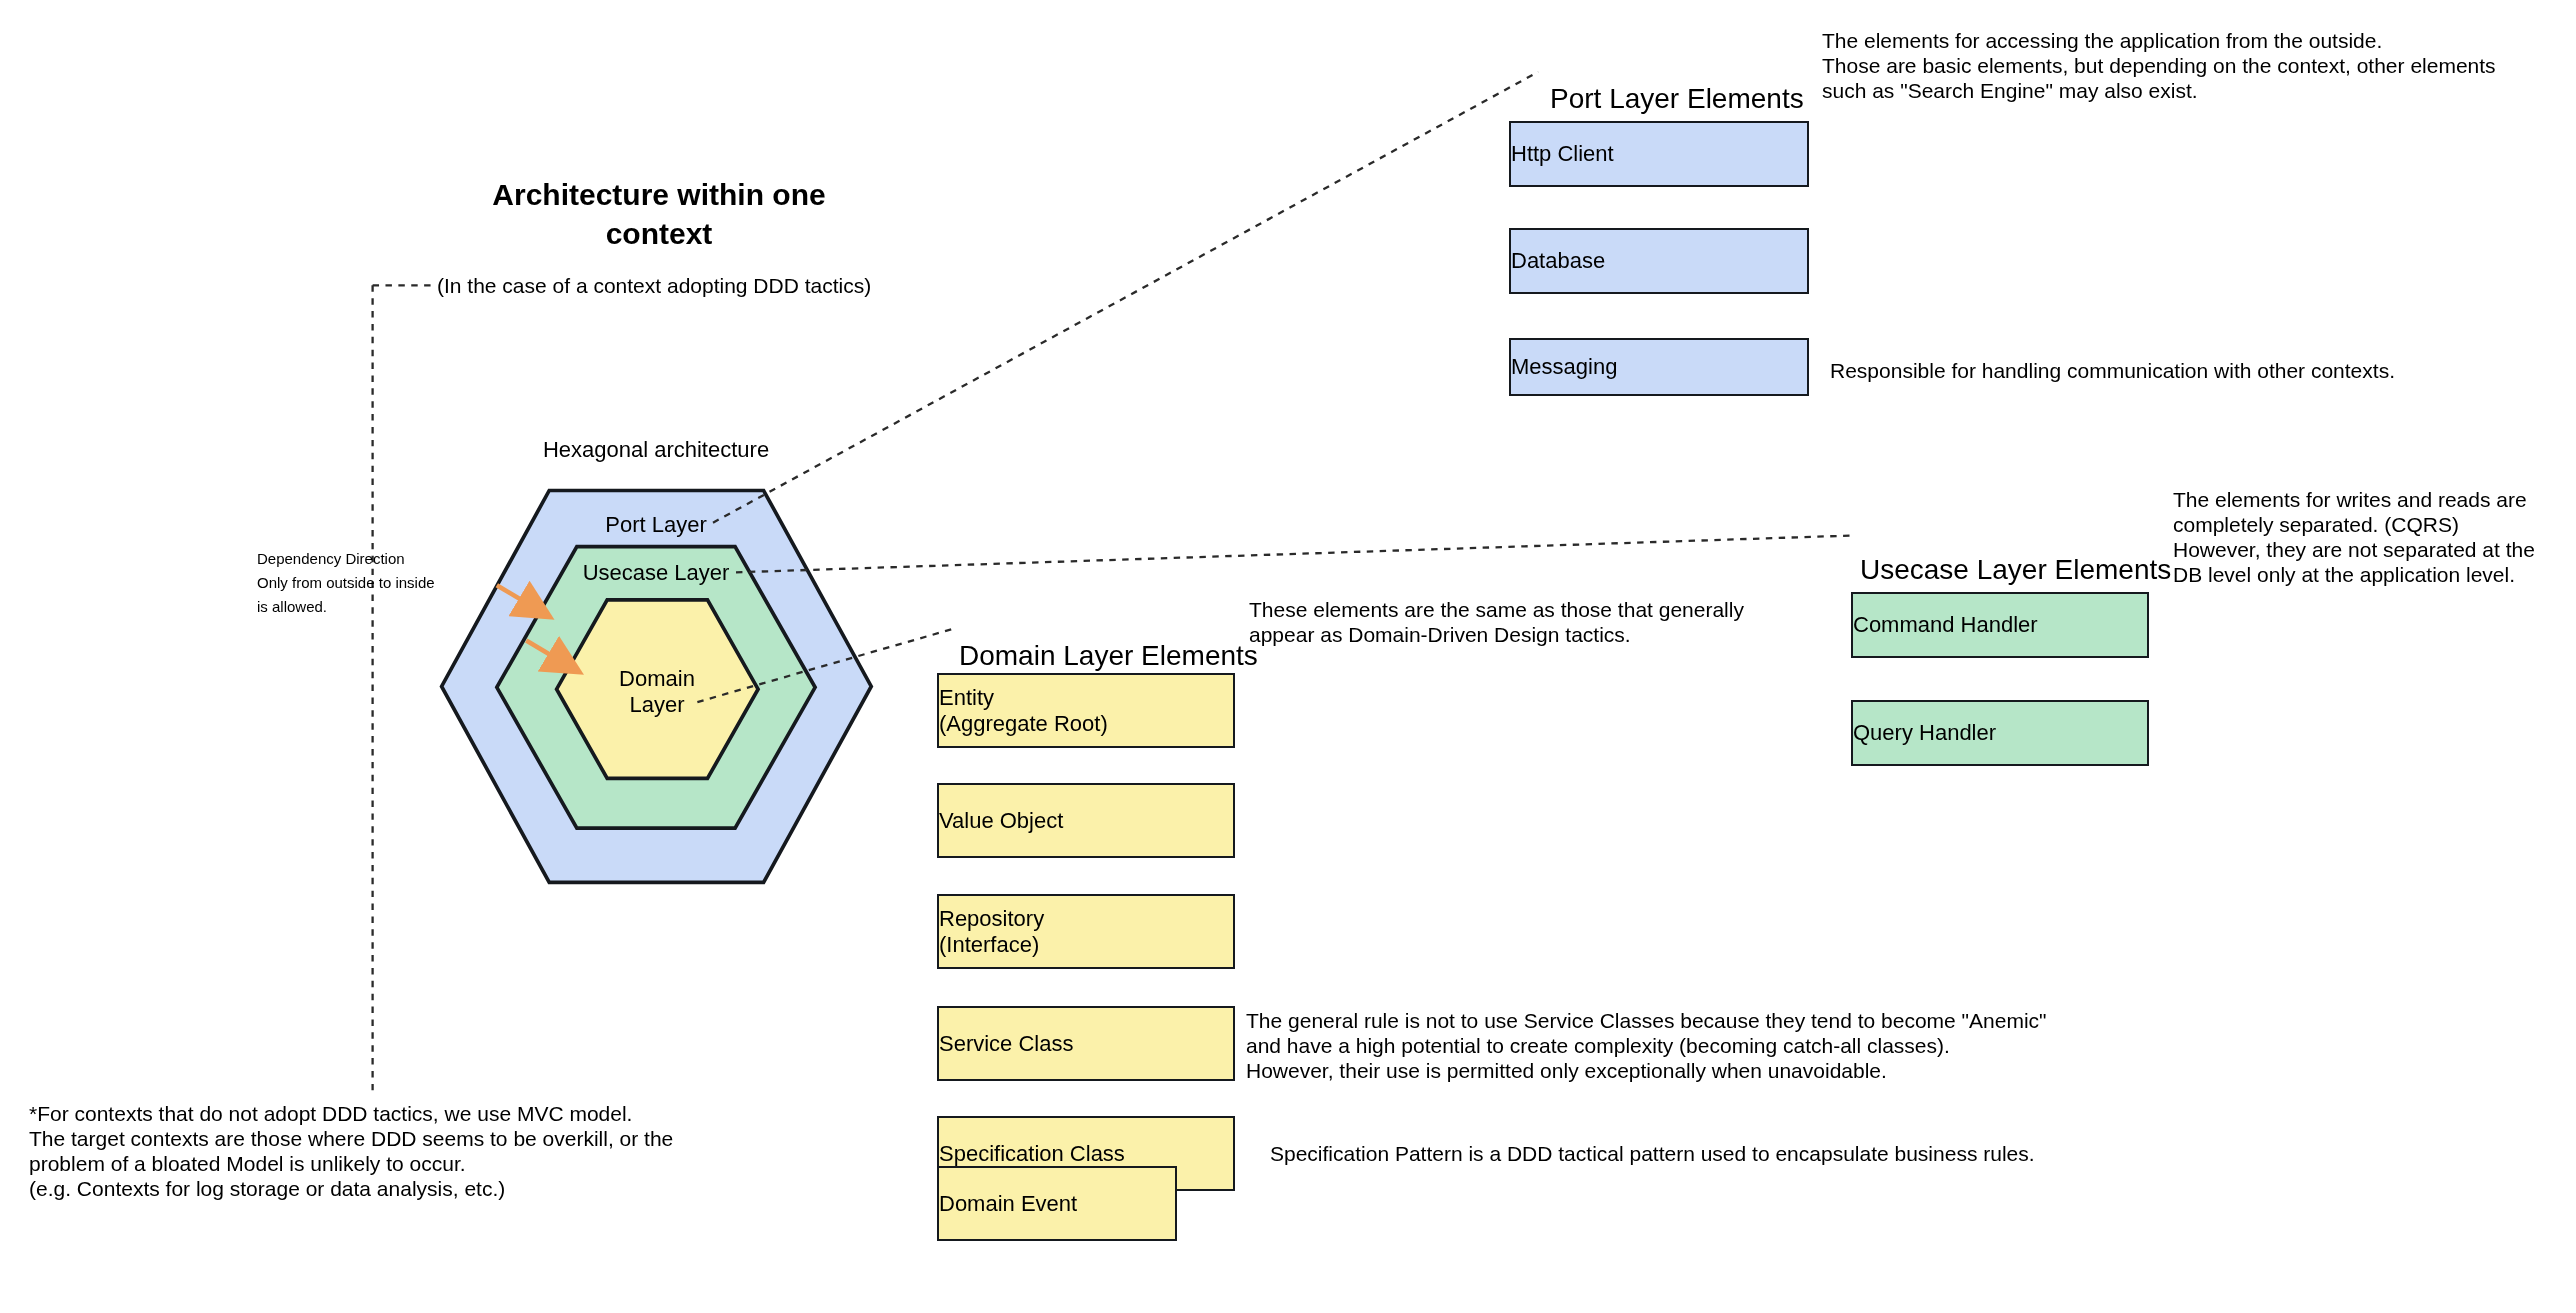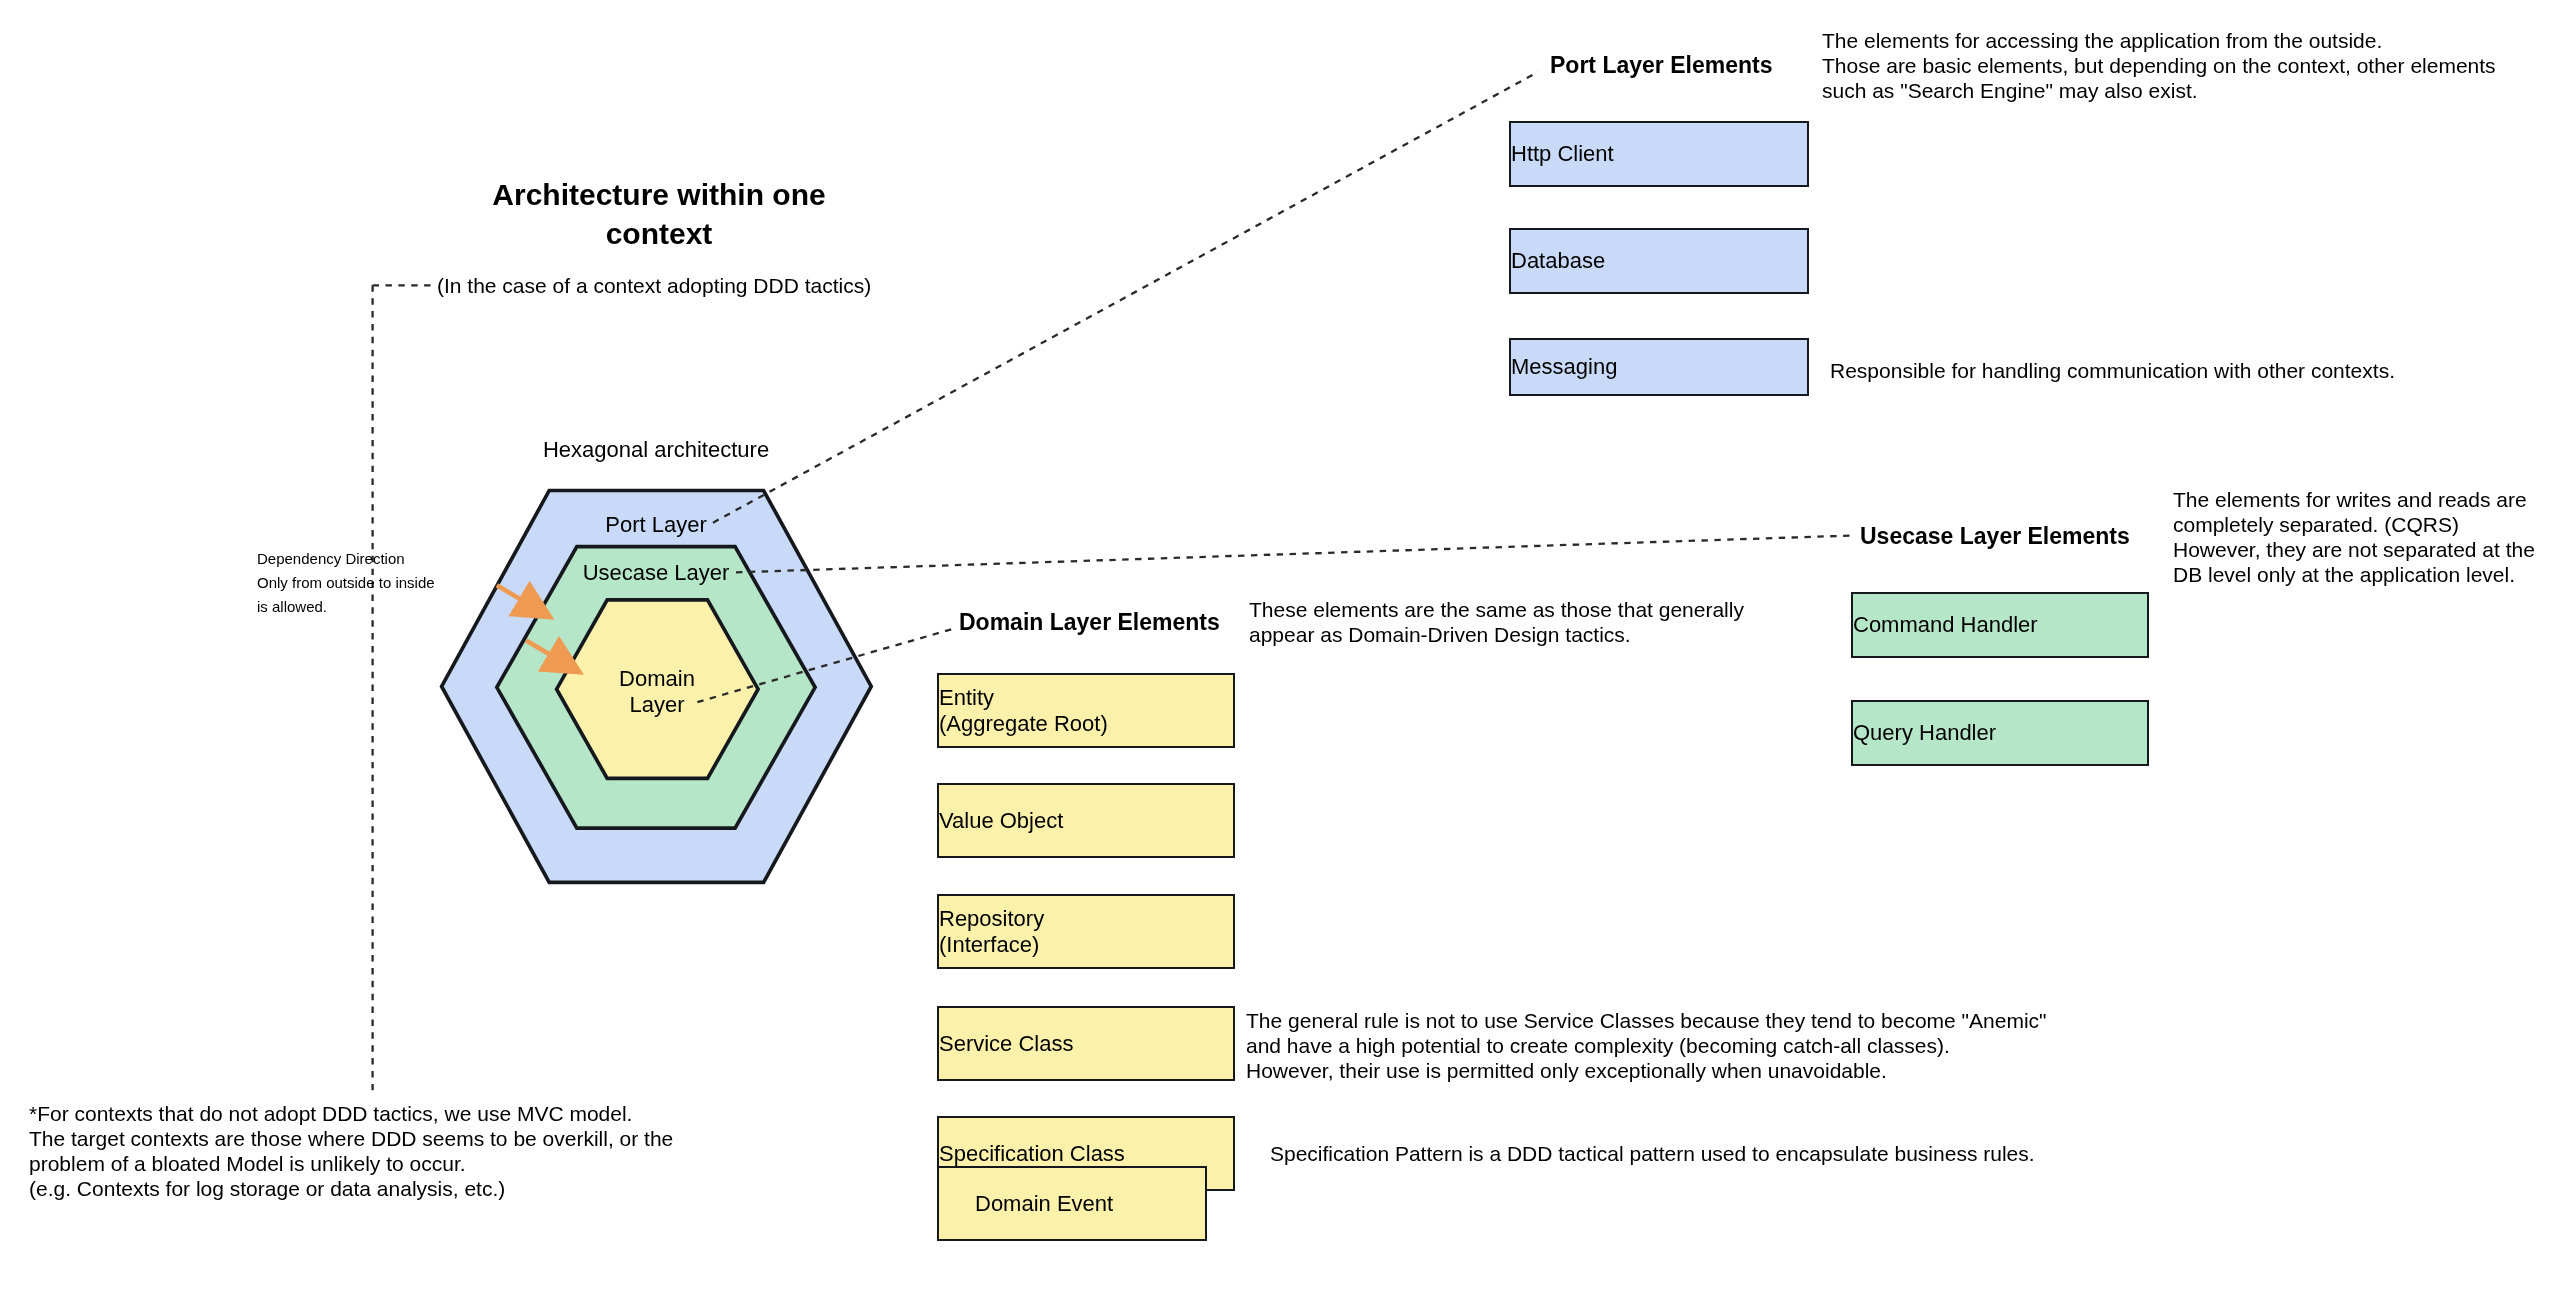--- a/index.html
+++ b/index.html
@@ -6,21 +6,21 @@
   html,body { background:#ffffff; }
   body { font-family:"Liberation Sans", sans-serif; color:#000; }
   #canvas { position:relative; width:2576px; height:1314px; background:#ffffff; overflow:hidden; }
   svg.layer { position:absolute; left:0; top:0; width:2576px; height:1314px; }
   .box { position:absolute; border:2.8px solid #15191e; display:flex; flex-direction:column;
          align-items:flex-start; justify-content:center; text-align:center;
          font-size:22px; line-height:26px; z-index:3; }
   .blue   { background:#c9daf8; }
   .green  { background:#b6e6c8; }
   .yellow { background:#fbf1aa; }
-  .bold-header { position:absolute; font-weight:700; font-size:23px; white-space:nowrap; z-index:3; }
+  .bold-header { position:absolute; font-weight:400; font-size:28px; white-space:nowrap; z-index:3;margin-top:31px; }
   .note  { position:absolute; font-size:21px; line-height:25px; white-space:nowrap; z-index:3; }
   .hex-label { position:absolute; width:276px; text-align:center; font-size:22px; line-height:26px; z-index:3; }
   .title { position:absolute; left:420px; top:175px; width:478px; text-align:center;
            font-weight:700; font-size:30px; line-height:39px; z-index:3; }
 </style>
 </head>
 <body>
 
 <div id="canvas">
 
@@ -118,21 +118,21 @@
   <div class="box yellow" style="left:937px; top:894px; width:298px; height:75px;">
     <div>Repository</div>
     <div>(Interface)</div>
   </div>
   <div class="box yellow" style="left:937px; top:1006px; width:298px; height:75px;">
     <span>Service Class</span>
   </div>
   <div class="box yellow" style="left:937px; top:1116px; width:298px; height:75px;">
     <span>Specification Class</span>
   </div>
-  <div class="box yellow" style="left:937px; top:1166px; width:270px; height:75px;padding-left:36px;">
+  <div class="box yellow" style="left:937px; top:1166px; width:240px; height:75px;">
     <span>Domain Event</span>
   </div>
 
   <div class="note" style="left:1246px; top:1008px;">
     <div>The general rule is not to use Service Classes because they tend to become "Anemic"</div>
     <div>and have a high potential to create complexity (becoming catch-all classes).</div>
     <div>However, their use is permitted only exceptionally when unavoidable.</div>
   </div>
   <div class="note" style="left:1250px; top:1141px;margin-left:20px;">Specification Pattern is a DDD tactical pattern used to encapsulate business rules.</div>
 

